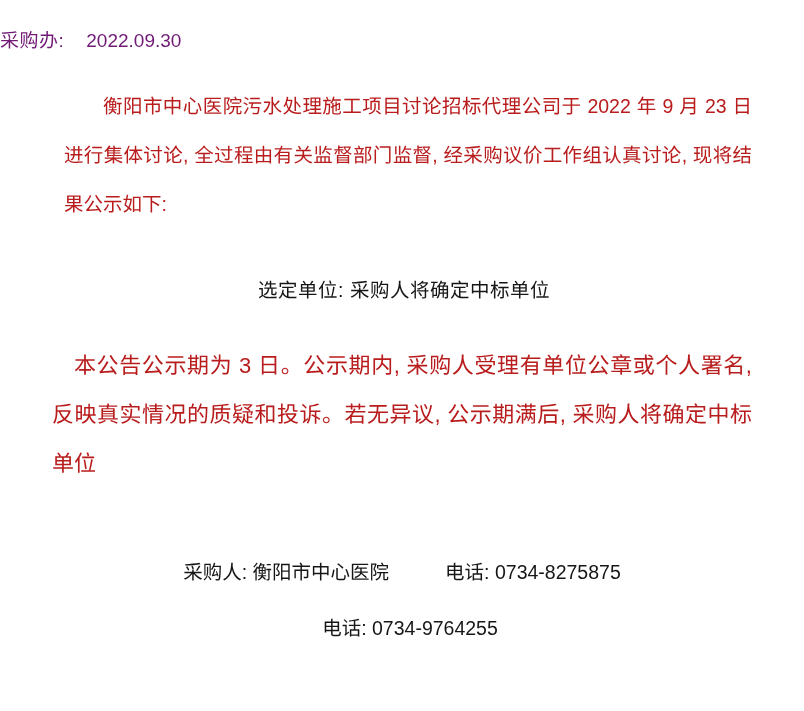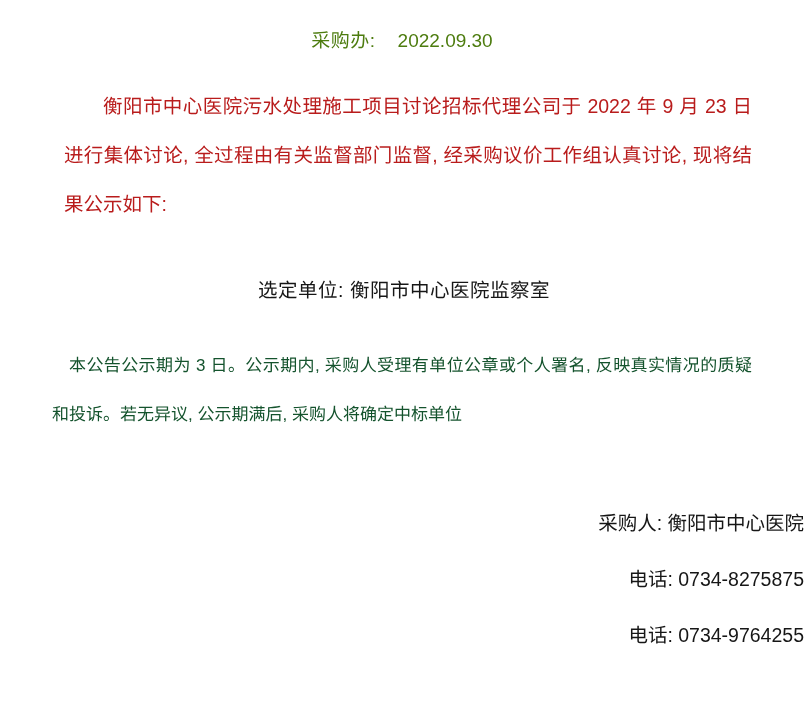--- a/index.html
+++ b/index.html
@@ -24,23 +24,23 @@
   .doc-title {
     text-align: center;
     font-size: 27px;
     font-weight: bold;
     letter-spacing: 1px;
     color: #121212;
     margin: 22px 0 0 0;
     line-height: 42px;
   }
   .meta-line {
-    text-align: center;
+    text-align: left;
     font-size: 19px;
-    color: #4d7c0f;
+    color: #701a75;
     margin-top: 26px;
     line-height: 30px;
   }
   .meta-line .meta-label {
     letter-spacing: 0.5px;
   }
   .meta-line .meta-date {
     margin-left: 22px;
   }
   .body-block {
@@ -59,41 +59,40 @@
     margin-top: 44px;
     text-align: center;
     font-size: 19.5px;
     line-height: 34px;
     color: #161616;
     letter-spacing: 0.5px;
     padding-left: 4px;
   }
   .notice-block {
     margin: 34px 52px 0 52px;
-    font-size: 17px;
+    font-size: 22px;
     line-height: 49px;
     text-align: justify;
     text-justify: inter-ideograph;
-    color: #14532d;
+    color: #b91c1c;
   }
   .notice-block p {
     margin: 0;
     text-indent: 1em;
   }
   .contact-block {
     margin-top: 56px;
     font-size: 19.5px;
     color: #161616;
     line-height: 56px;
   }
   .contact-row {
     display: flex;
     justify-content: center;
-    align-items: flex-end;
-    flex-direction: column;
+    align-items: center;
   }
   .contact-row .c-left {
     white-space: nowrap;
   }
   .contact-row .c-right {
     white-space: nowrap;
     margin-left: 56px;
   }
   .contact-row.supervision .c-right {
     margin-left: 16px;
@@ -106,21 +105,21 @@
 
 
   <div class="meta-line">
     <span class="meta-label">采购办:</span><span class="meta-date">2022.09.30</span>
   </div>
 
   <div class="body-block">
     <p>衡阳市中心医院污水处理施工项目讨论招标代理公司于 2022 年 9 月 23 日进行集体讨论, 全过程由有关监督部门监督, 经采购议价工作组认真讨论, 现将结果公示如下:</p>
   </div>
 
-  <div class="selected-unit">选定单位: 衡阳市中心医院监察室</div>
+  <div class="selected-unit">选定单位: 采购人将确定中标单位</div>
 
   <div class="notice-block">
     <p>本公告公示期为 3 日。公示期内, 采购人受理有单位公章或个人署名, 反映真实情况的质疑和投诉。若无异议, 公示期满后, 采购人将确定中标单位</p>
   </div>
 
   <div class="contact-block">
     <div class="contact-row purchaser">
       <span class="c-left">采购人: 衡阳市中心医院</span>
       <span class="c-right">电话: 0734-8275875</span>
     </div>

